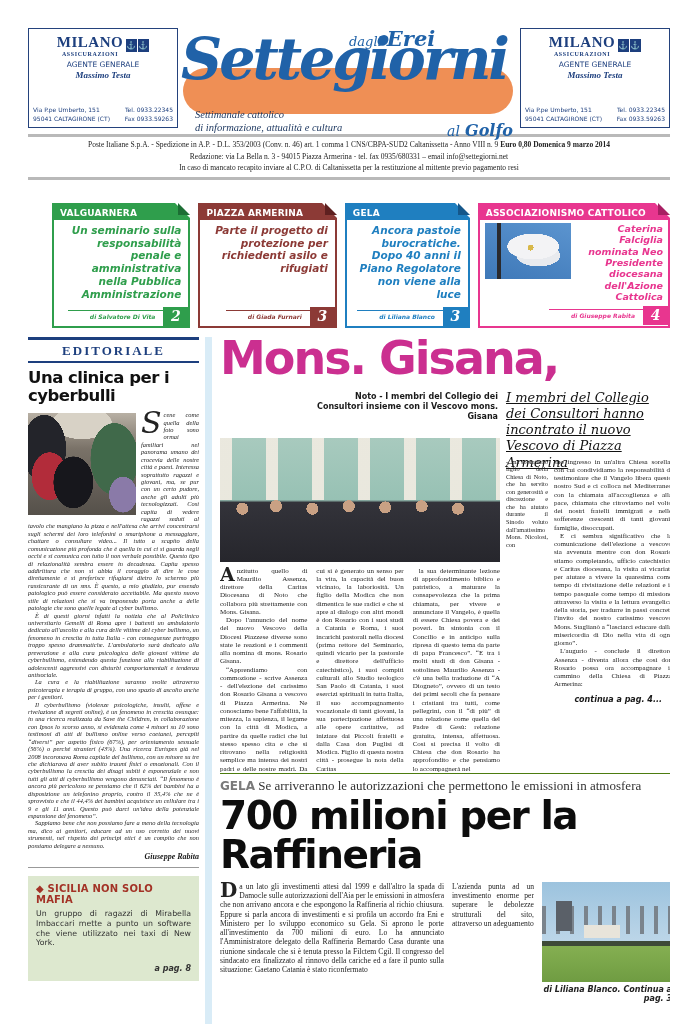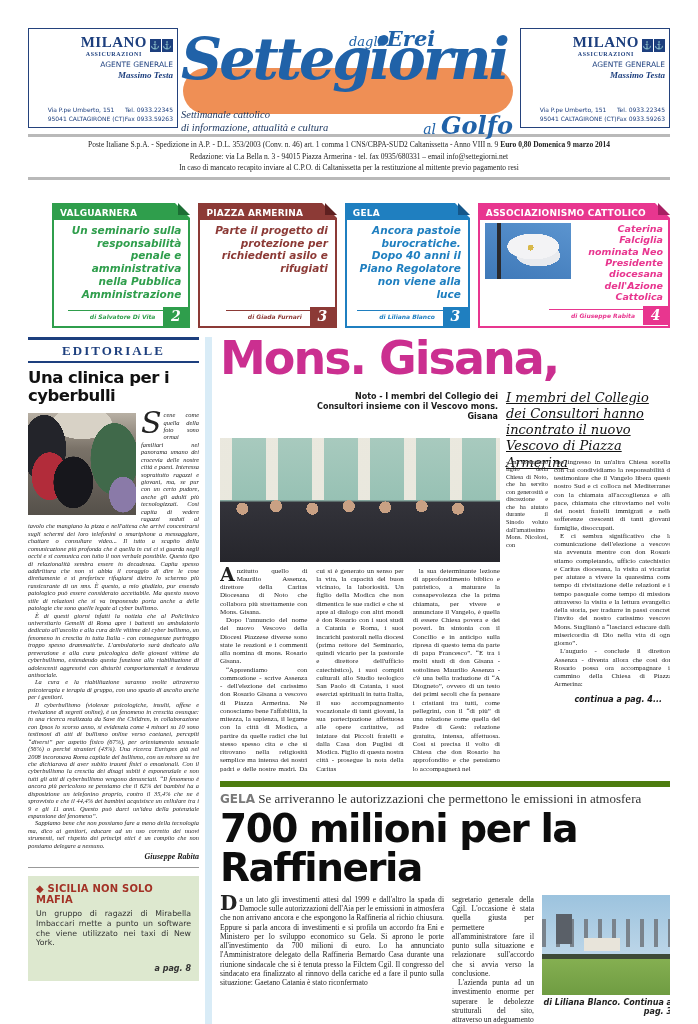--- a/index.html
+++ b/index.html
@@ -3,21 +3,21 @@
 <meta charset="utf-8">
 <style>
   * { margin:0; padding:0; box-sizing:border-box; }
   html,body { width:698px; height:1024px; background:#fff; overflow:hidden;
               font-family:"Liberation Serif", serif; color:#1a1a1a; }
   .page { width:698px; height:1024px; padding:28px 28px 0 28px; overflow:hidden; }
 
   
   .header { display:flex; justify-content:space-between; align-items:flex-start; height:106px; }
   .ad-box { width:150px; height:100px; border:1px solid #24427c; padding:5px 4px 4px;
-            display:flex; flex-direction:column; color:#1d3f7e; background:#fff;align-items:flex-end; }
+            display:flex; flex-direction:column; color:#1d3f7e; background:#fff; }
   .ad-brand { display:flex; justify-content:center; align-items:center; gap:3px; }
   .ad-brand-txt { text-align:center; line-height:1; }
   .ad-brand-l1 { font:bold 15px "Liberation Serif", serif; letter-spacing:.5px; }
   .ad-brand-l2 { font:bold 6px "Liberation Serif", serif; letter-spacing:.6px; }
   .anchor-badge { display:flex; gap:1px; }
   .anchor-badge span { display:inline-block; width:11px; height:13px; background:#1d3f7e; color:#fff;
             font-size:8px; line-height:13px; text-align:center; }
   .ad-role { text-align:center; font:7.5px "DejaVu Sans", sans-serif; margin-top:3px; }
   .ad-name { text-align:center; font:italic bold 9px "Liberation Serif", serif; margin-top:1px; }
   .ad-contacts { margin-top:auto; display:flex; justify-content:space-between;
@@ -26,22 +26,22 @@
   .masthead { position:relative; width:336px; height:106px; flex:0 0 auto; }
   .mh-pill { position:absolute; left:2px; top:40px; width:330px; height:46px;
              background:#ef8f55; border-radius:24px; }
   .mh-top { position:absolute; top:-2px; left:168px; color:#2062a8;
             font-family:"DejaVu Serif", serif; font-style:italic; }
   .mh-top .sm { font-size:13px; } .mh-top .bg { font-size:21px; font-weight:bold; }
   .mh-title { position:absolute; top:2px; left:0; color:#2062a8; white-space:nowrap;
               font:italic bold 57px "DejaVu Serif", serif; line-height:1; letter-spacing:-3px; }
   .mh-bottom { position:absolute; bottom:-6px; right:4px; color:#2062a8;
                font-family:"DejaVu Serif", serif; font-style:italic; }
-  .mh-bottom .sm { font-size:14px; } .mh-bottom .bg { font-size:24px; font-weight:bold; }
-  .mh-tagline { position:absolute; bottom:0; left:0; color:#1a355e;
+  .mh-bottom .sm { font-size:14px; } .mh-bottom .bg { font-size:16px; font-weight:bold; }
+  .mh-tagline { position:absolute; bottom:0; left:14px; color:#1a355e;
                 font:italic 10.5px "Liberation Serif", serif; line-height:1.25; }
 
   
   .postal { border-top:3px solid #b9b9b9; border-bottom:3px solid #b9b9b9;
             padding:2px 0 3px; text-align:center; font:7.5px "Liberation Serif", serif;
             color:#222; line-height:1.55; }
   .postal b { font-weight:bold; }
 
   
   .teasers { display:flex; gap:8px; margin-top:23px; height:125px;padding-left:24px; }
@@ -137,21 +137,21 @@
   .strip-row { display:flex; margin-top:4px; }
   .strip { width:42px; flex:0 0 auto; font:6.3px/1.2 "Liberation Serif", serif;
            text-align:justify; color:#222; word-break:break-word; }
   .col4 { flex:1; margin-left:6px; font:7px/1.18 "Liberation Serif", serif;
           text-align:justify; color:#222; max-height:340px; overflow:hidden; }
   .col4 p + p { text-indent:6px; }
   .continua { text-align:right; font:italic bold 8px "DejaVu Sans", sans-serif;
           padding:6px 10px 0 0; }
 
   
-  .gela { border-top:6px solid #4d7c0f; margin-top:8px; padding-top:4px; }
+  .gela { border-top:1px solid #4d7c0f; padding-top:4px; }
   .kicker { font:13px "Liberation Serif", serif; color:#333; }
   .kicker b { font-family:"DejaVu Sans", sans-serif; font-weight:bold; color:#7a7a7a; font-size:12px; }
   .gela-headline { font:bold 39px/1 "DejaVu Sans", sans-serif; color:#0d0d0d;
           letter-spacing:-1.5px; margin:2px 0 8px; }
   .gela-row { display:flex; gap:8px; }
   .gela-colA { width:224px; flex:0 0 auto; font:7.6px/1.22 "Liberation Serif", serif;
           text-align:justify; color:#222; }
   .gela-colA p:first-child::first-letter { float:left; font-size:20px; line-height:16px;
           padding-right:2px; font-weight:bold; font-family:"DejaVu Serif", serif; }
   .gela-colB { width:82px; flex:0 0 auto; font:7.6px/1.22 "Liberation Serif", serif;
@@ -346,21 +346,20 @@
       <section class="gela">
         <div class="kicker">
           <b>GELA</b><span> Se arriveranno le autorizzazioni che permettono le emissioni in atmosfera</span>
         </div>
         <div class="gela-headline">700 milioni per la Raffineria</div>
         <div class="gela-row">
           <div class="gela-colA">
               <p>Da un lato gli investimenti attesi dal 1999 e dall'altro la spada di Damocle sulle autorizzazioni dell'Aia per le emissioni in atmosfera che non arrivano ancora e che espongono la Raffineria al richio chiusura. Eppure si parla ancora di investimenti e si profila un accordo fra Eni e Ministero per lo sviluppo economico su Gela. Si aprono le porte all'investimento da 700 milioni di euro. Lo ha annunciato l'Amministratore delegato della Raffineria Bernardo Casa durante una riunione sindacale che si è tenuta presso la Filctem Cgil. Il congresso del sindacato era finalizzato al rinnovo della cariche ed a fare il punto sulla situazione: Gaetano Catania è stato riconfermato</p>
             </div>
           <div class="gela-colB">
-              <p>segretario generale della Cgil. L'occasione è stata quella giusta per permettere all'amministratore fare il punto sulla situazione e relazionare sull'accordo che si avvia verso la conclusione.</p>
               <p>L'azienda punta ad un investimento enorme per superare le debolezze strutturali del sito, attraverso un adeguamento</p>
             </div>
           <div class="gela-photo-wrap">
             <div class="photo-refinery"></div>
             <div class="gela-caption">di Liliana Blanco. Continua a pag. 3</div>
           </div>
         </div>
       </section>
     </main>
   </div>

